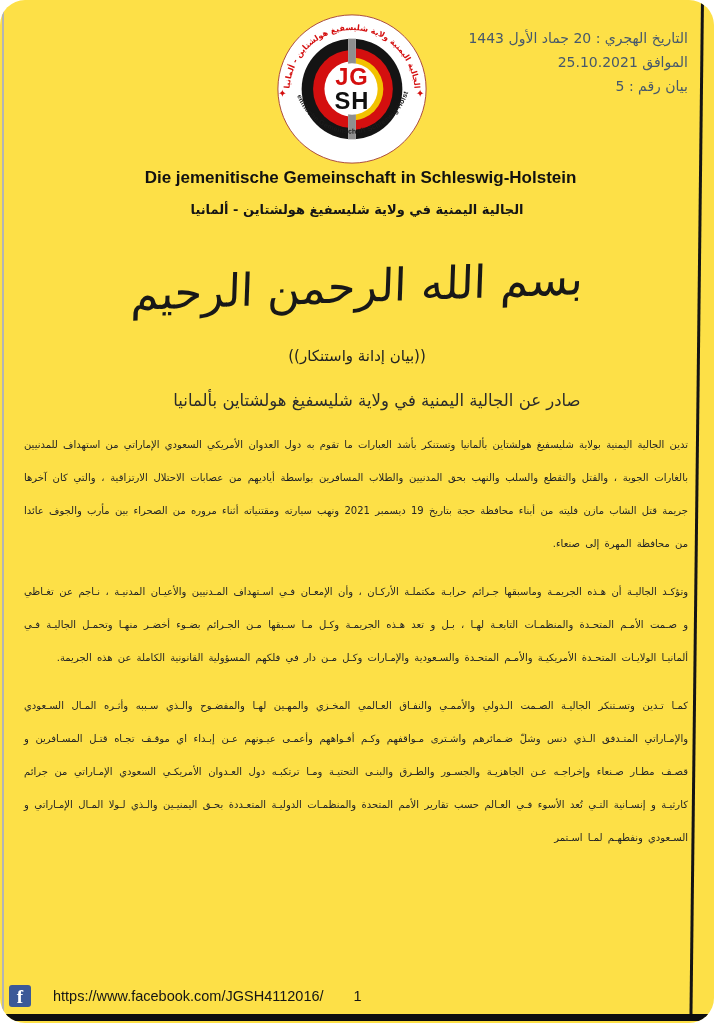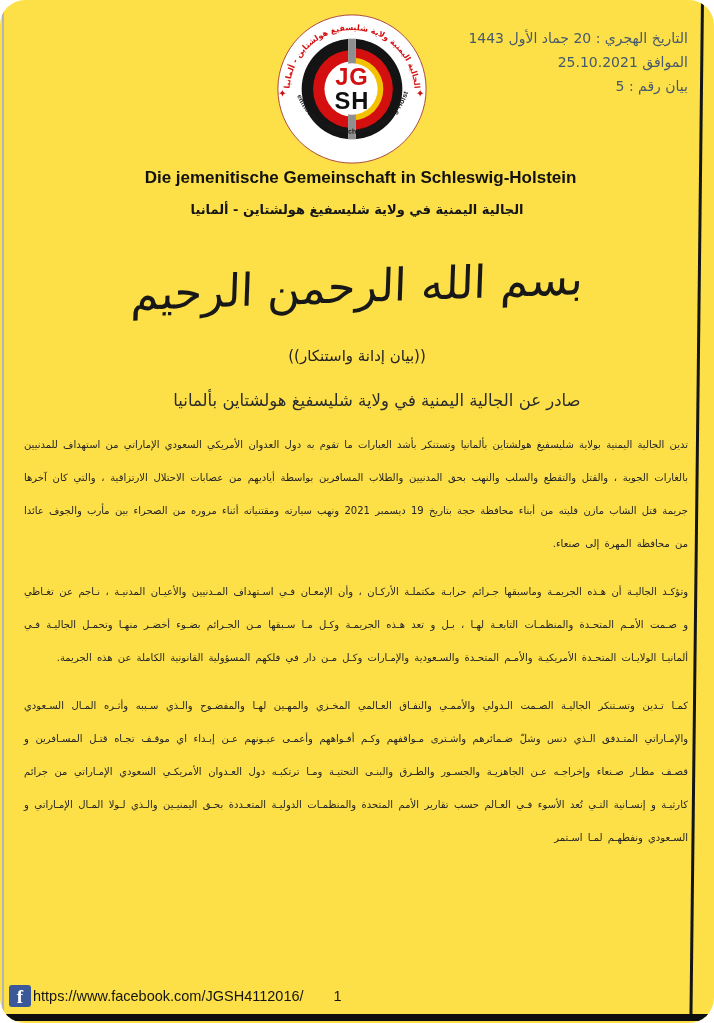--- a/index.html
+++ b/index.html
@@ -42,21 +42,21 @@
   }
   .footer{
     position:absolute;left:9px;bottom:16px;display:flex;align-items:center;
     font-family:"Liberation Sans",sans-serif;font-size:14.5px;color:#151515;
   }
   .fb-icon{
     display:inline-flex;align-items:flex-end;justify-content:center;
     width:22px;height:22px;border-radius:3px;color:#fff;font-weight:bold;
     font-family:"Liberation Serif",serif;font-size:19px;line-height:20px;overflow:hidden;
   }
-  .fb-url{margin-left:2px;}
+  .fb-url{margin-left:22px;}
   .page-num{margin-left:30px;}
 </style>
 </head>
 <body>
 
 <div class="page">
 
   <div class="edge-left"></div>
   <div class="edge-right"></div>
   <div class="edge-bottom"></div>

